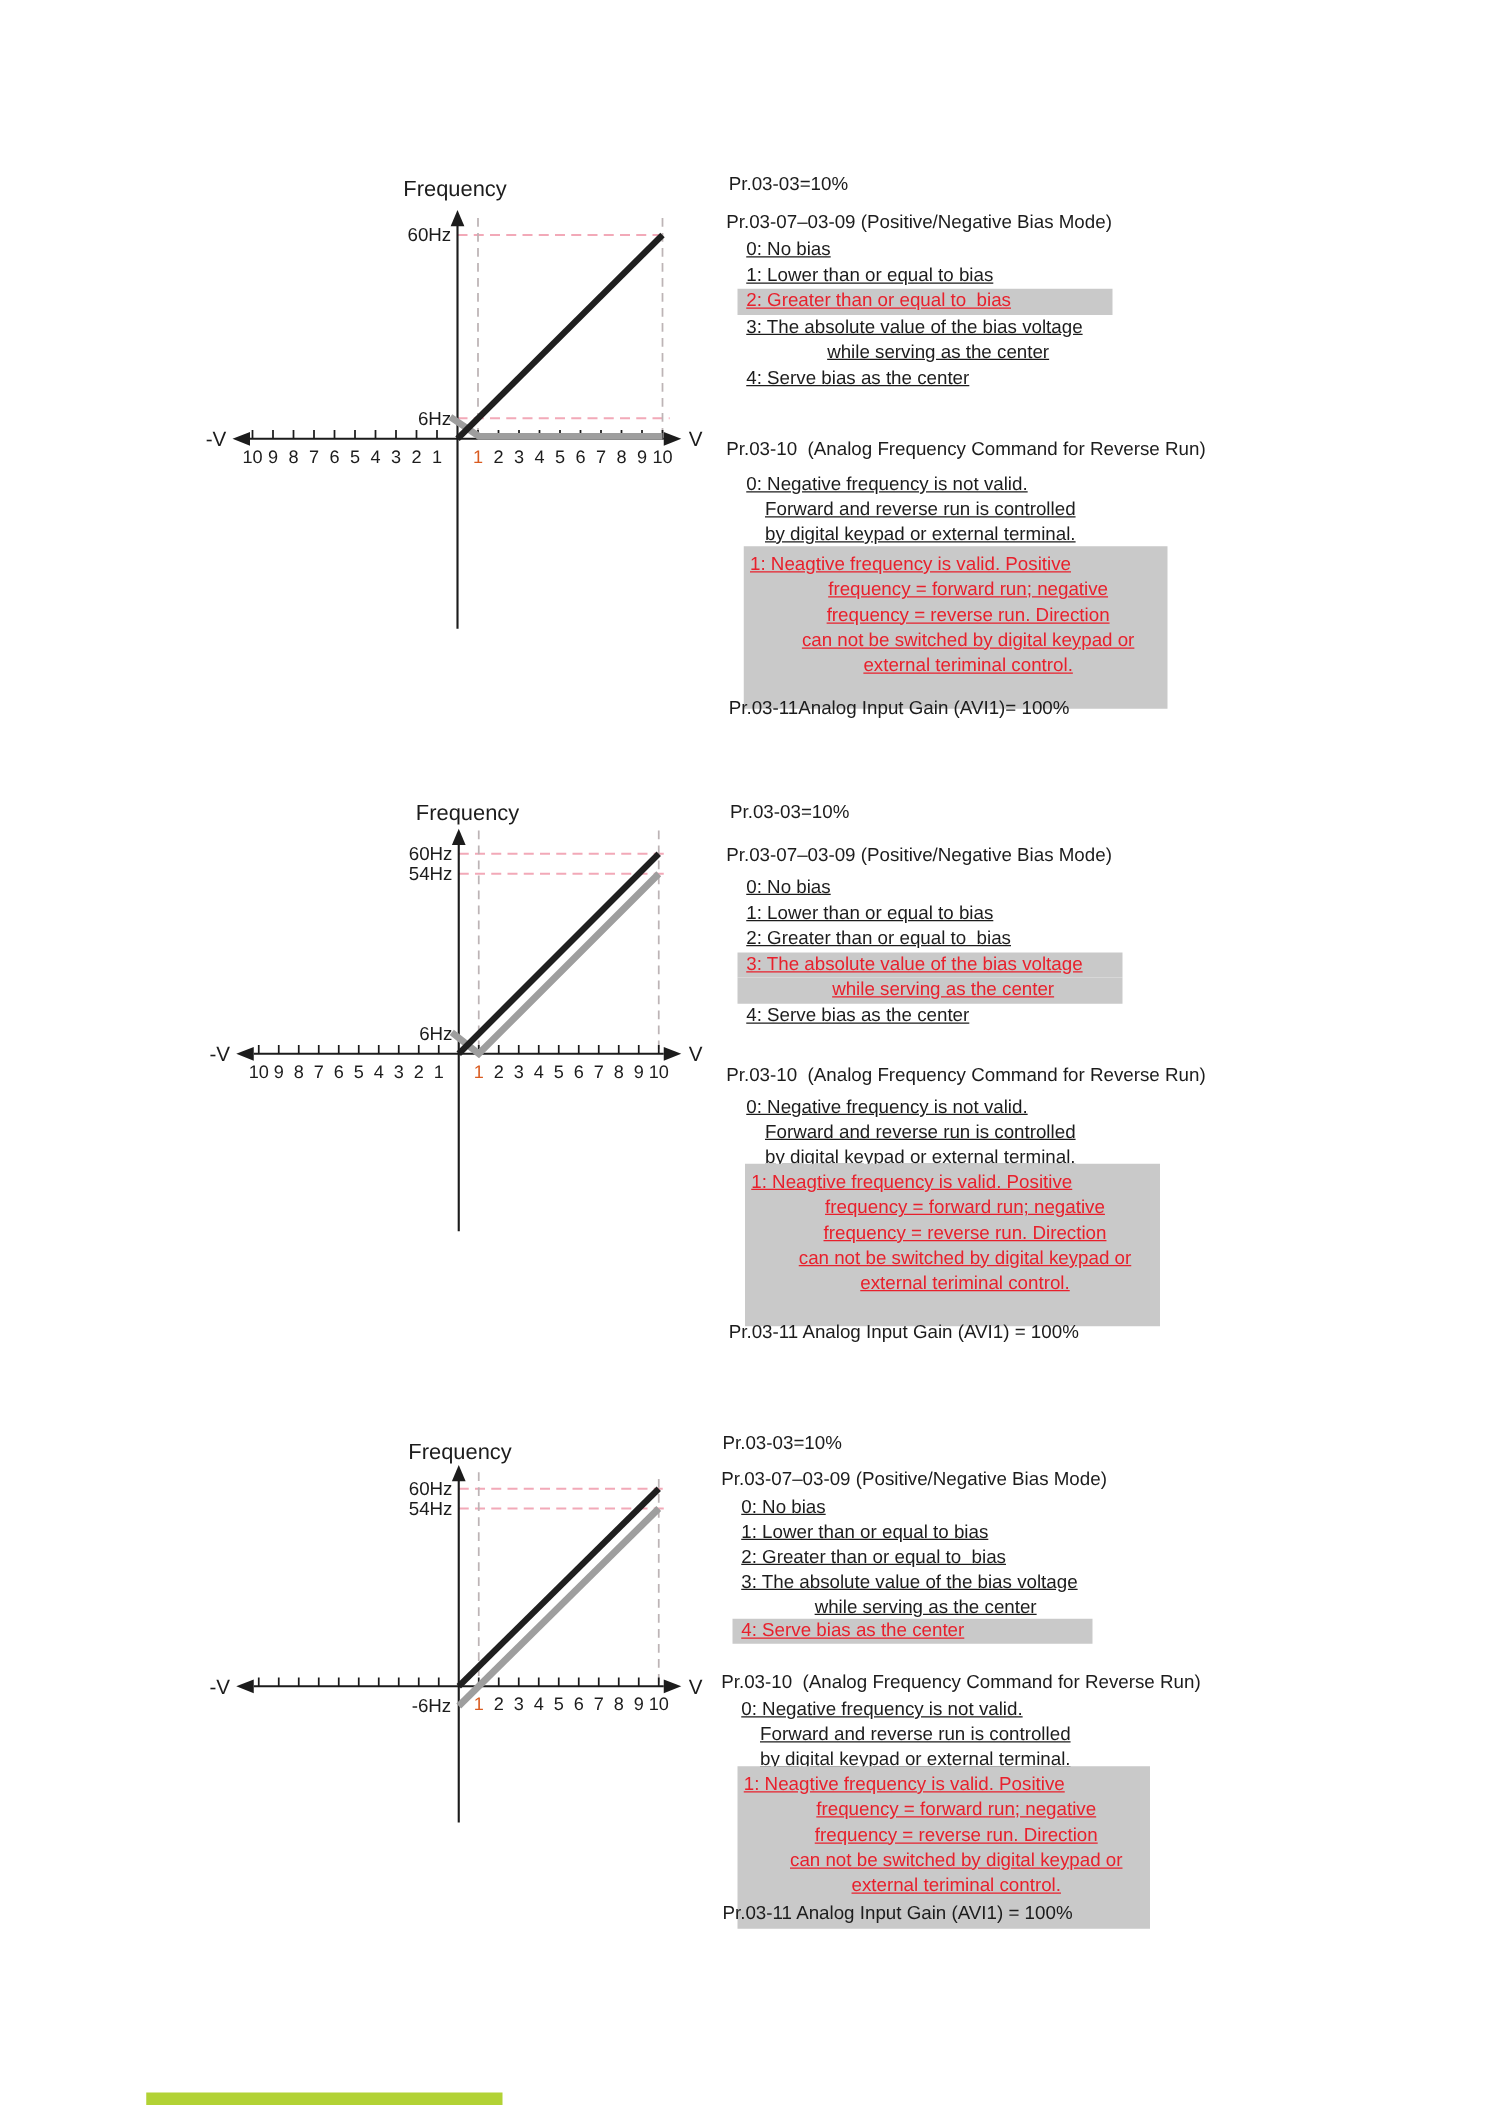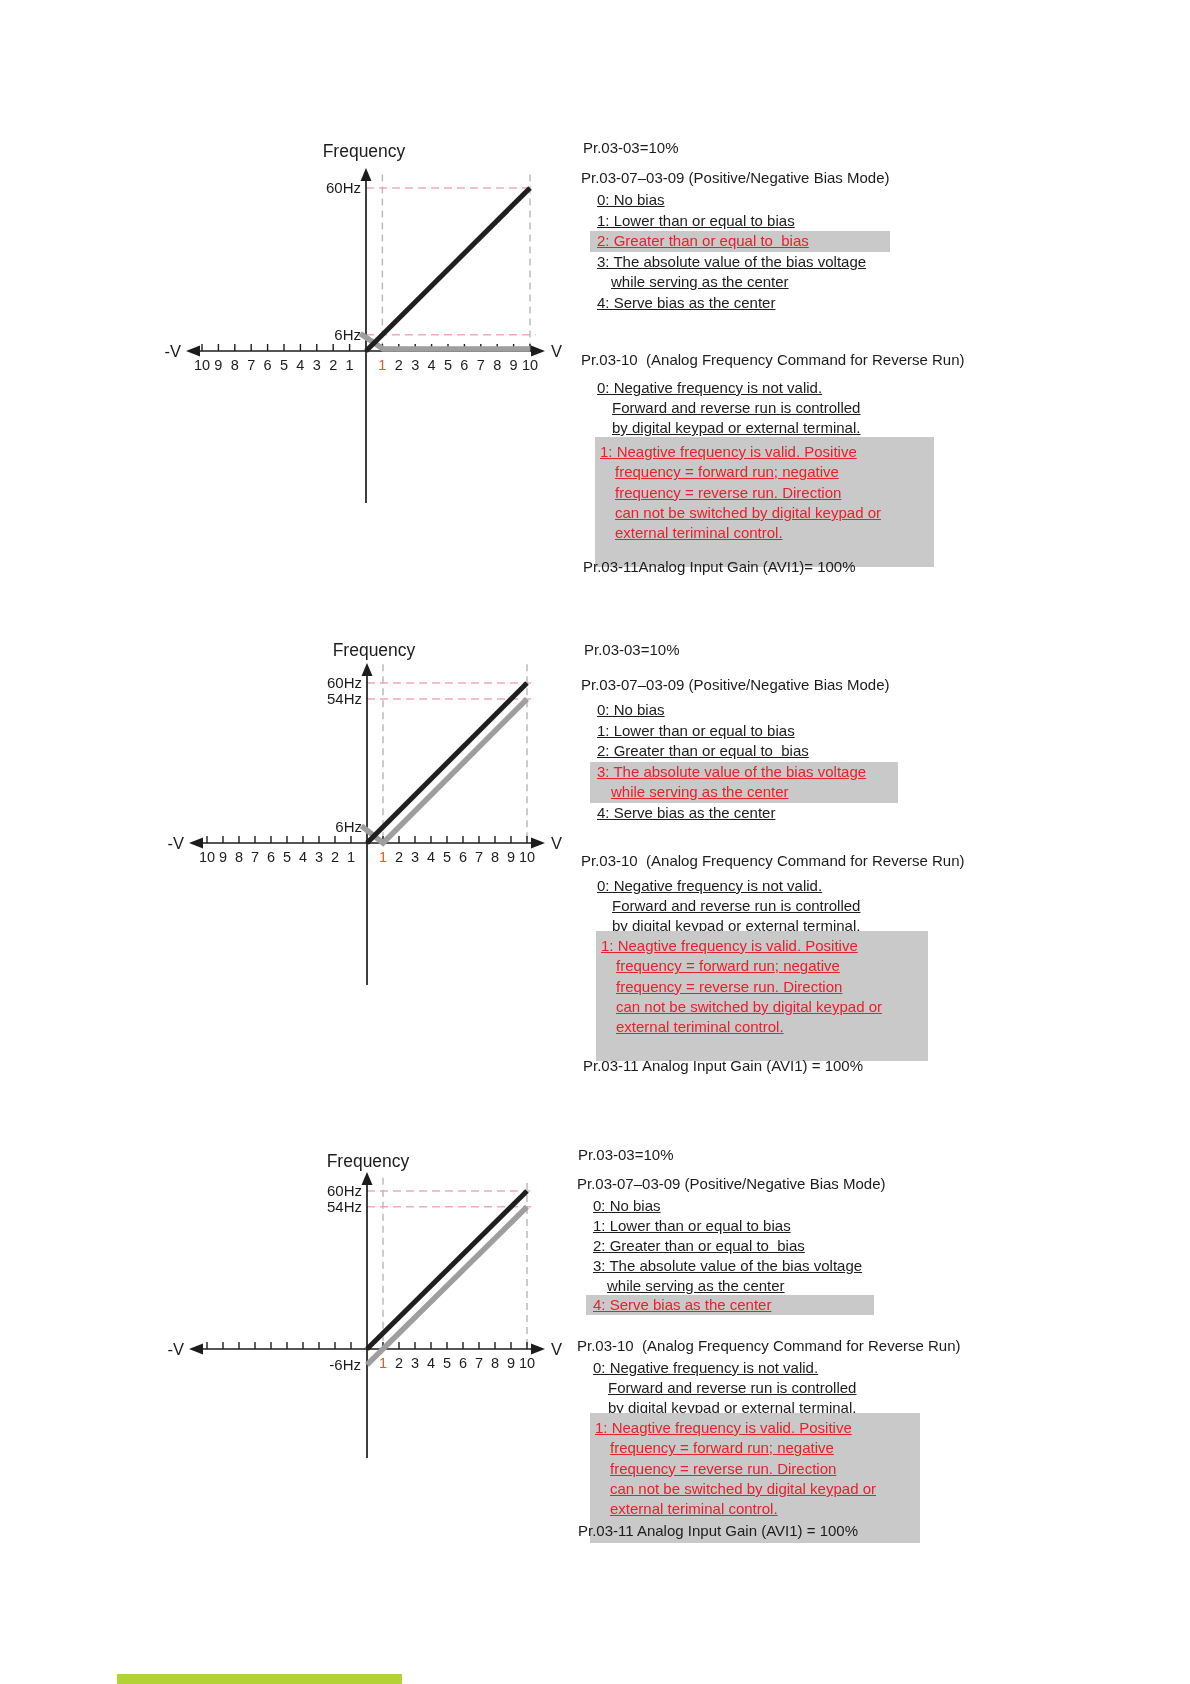--- a/index.html
+++ b/index.html
@@ -1,21 +1,21 @@
 <!DOCTYPE html>
 <html style="--text-col: #1c1c1c; --red: #e8202c; --hl-bg: #c9c9c9; --green: #b2d235;"><head>
 <meta charset="utf-8">
 <style>
   html,body{margin:0;padding:0;background:#fff;}
   .page{position:relative;width:1092px;height:1684px;background:#fff;overflow:hidden;
         font-family:"Liberation Sans",sans-serif;color:var(--text-col,#1c1c1c);}
   #charts{position:absolute;left:0;top:0;}
   .txt{position:absolute;font-size:15px;line-height:20.5px;white-space:pre;color:var(--text-col,#1c1c1c);}
   .line{height:20.5px;padding-left:7px;box-sizing:border-box;text-decoration:underline;}
-  .line.ind{padding-left:21px;}
+  .line.ind{padding-left:21px;text-align:center;}
   .line.hl{background:var(--hl-bg,#c9c9c9);color:var(--red,#e8202c);}
   .rev0 .line{height:20px;}
   .rev0 .line.ind{padding-left:22px;}
   .revblock{background:var(--hl-bg,#c9c9c9);color:var(--red,#e8202c);padding:5px 0 24px 5px;box-sizing:border-box;}
   .revblock .line{height:20.3px;padding-left:0;}
   .revblock .line.ind{padding-left:15px;}
 
   
   #s1-pr0303{left:583px;top:138px}
   #s1-bias-head{left:581px;top:168px}

